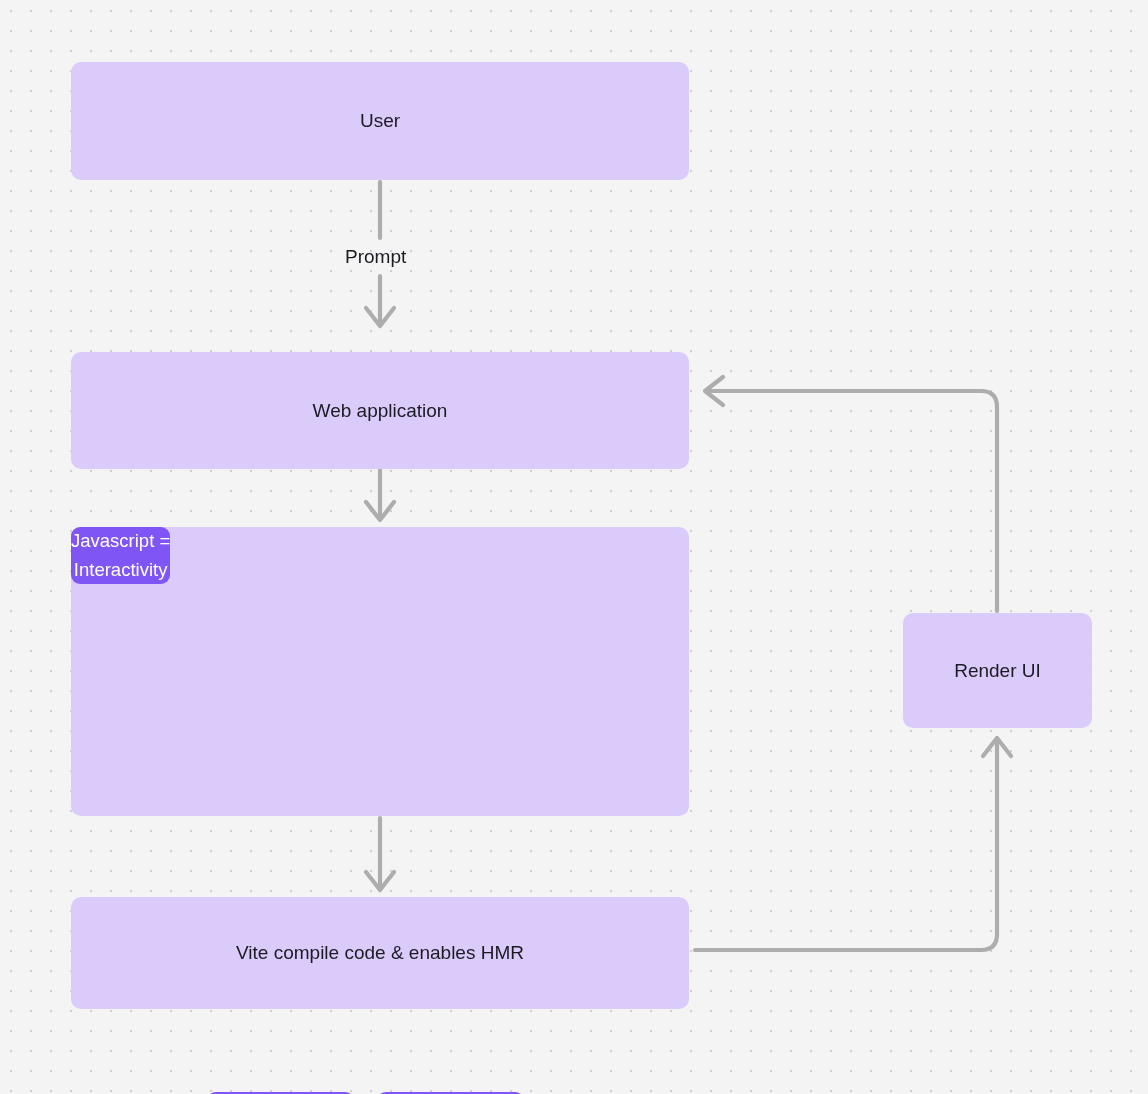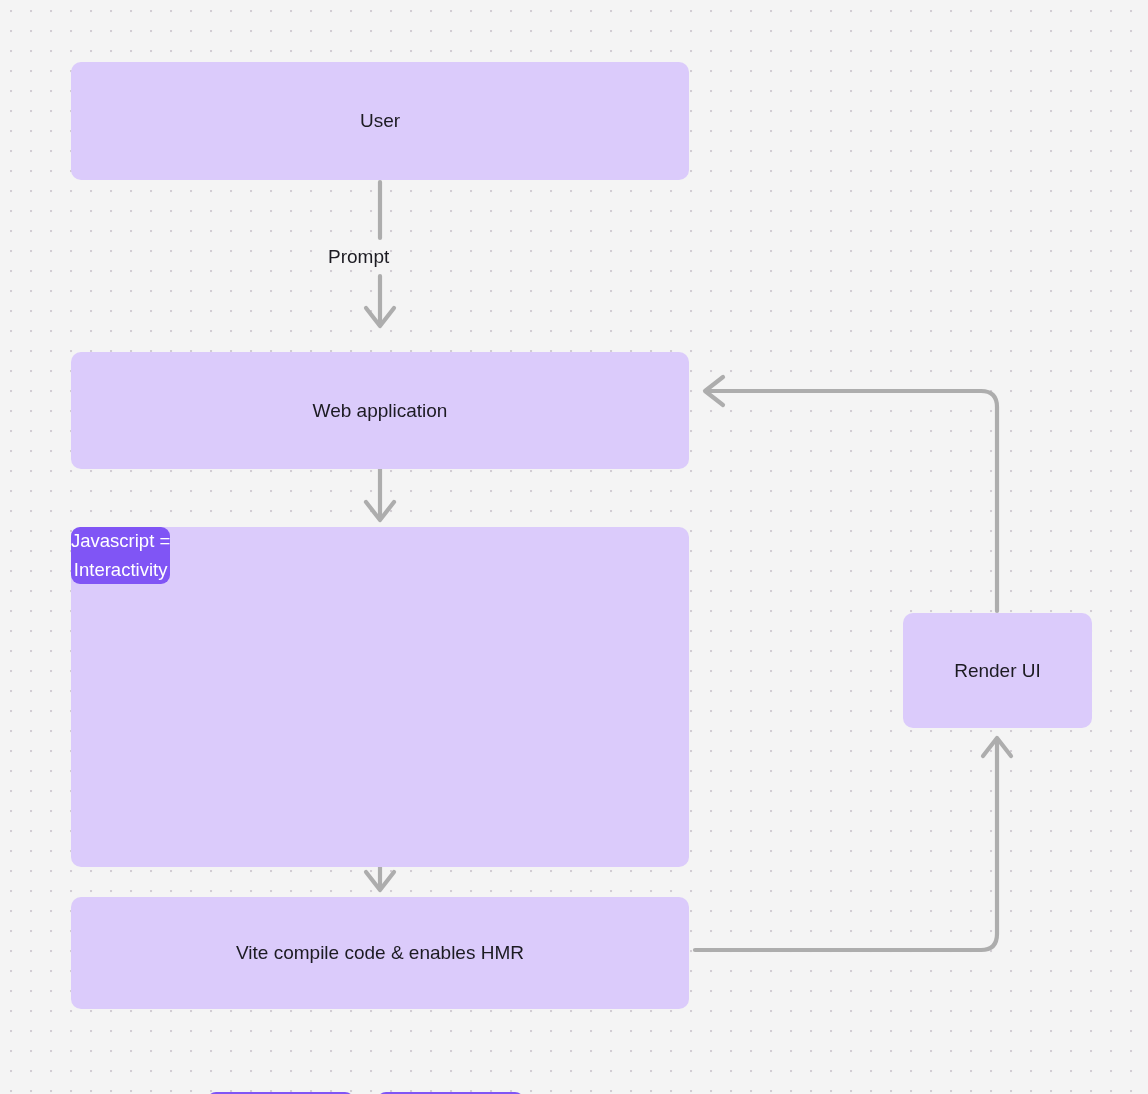--- a/index.html
+++ b/index.html
@@ -42,21 +42,21 @@
     background: #8055f5;
     color: #ffffff;
     font-size: 18.5px;
     line-height: 1.55;
     border-radius: 9px;
   }
 
   
   #node-user            { left: 71px;  top: 62px;  width: 618px; height: 118px; }
   #node-web-application { left: 71px;  top: 352px; width: 618px; height: 117px; }
-  #node-react-container { left: 71px;  top: 527px; width: 618px; height: 340px;
+  #node-react-container { left: 71px;  top: 527px; width: 618px; height: 289px;
                           display: block; }
   #node-vite            { left: 71px;  top: 897px; width: 618px; height: 112px; }
   #node-render-ui       { left: 903px; top: 613px; width: 189px; height: 115px; }
 
   #node-html { left: 136px; top: 565px; width: 147px; height: 107px; }
   #node-css  { left: 306px; top: 565px; width: 147px; height: 107px; }
 
   
   .edge {
     position: absolute;
@@ -83,21 +83,21 @@
   }
 
   .edge-label {
     position: absolute;
     font-size: 19px;
     color: #1c1b22;
     background: transparent;
     white-space: nowrap;
   }
   #edge-label-prompt {
-    left: 328px;
+    left: 345px;
     top: 246px;
     text-align: right;
   }
 </style>
 </head>
 <body>
 
 <div id="canvas">
 
   <svg class="edge" viewBox="0 0 1148 1094" width="1148" height="1094" xmlns="http://www.w3.org/2000/svg">

